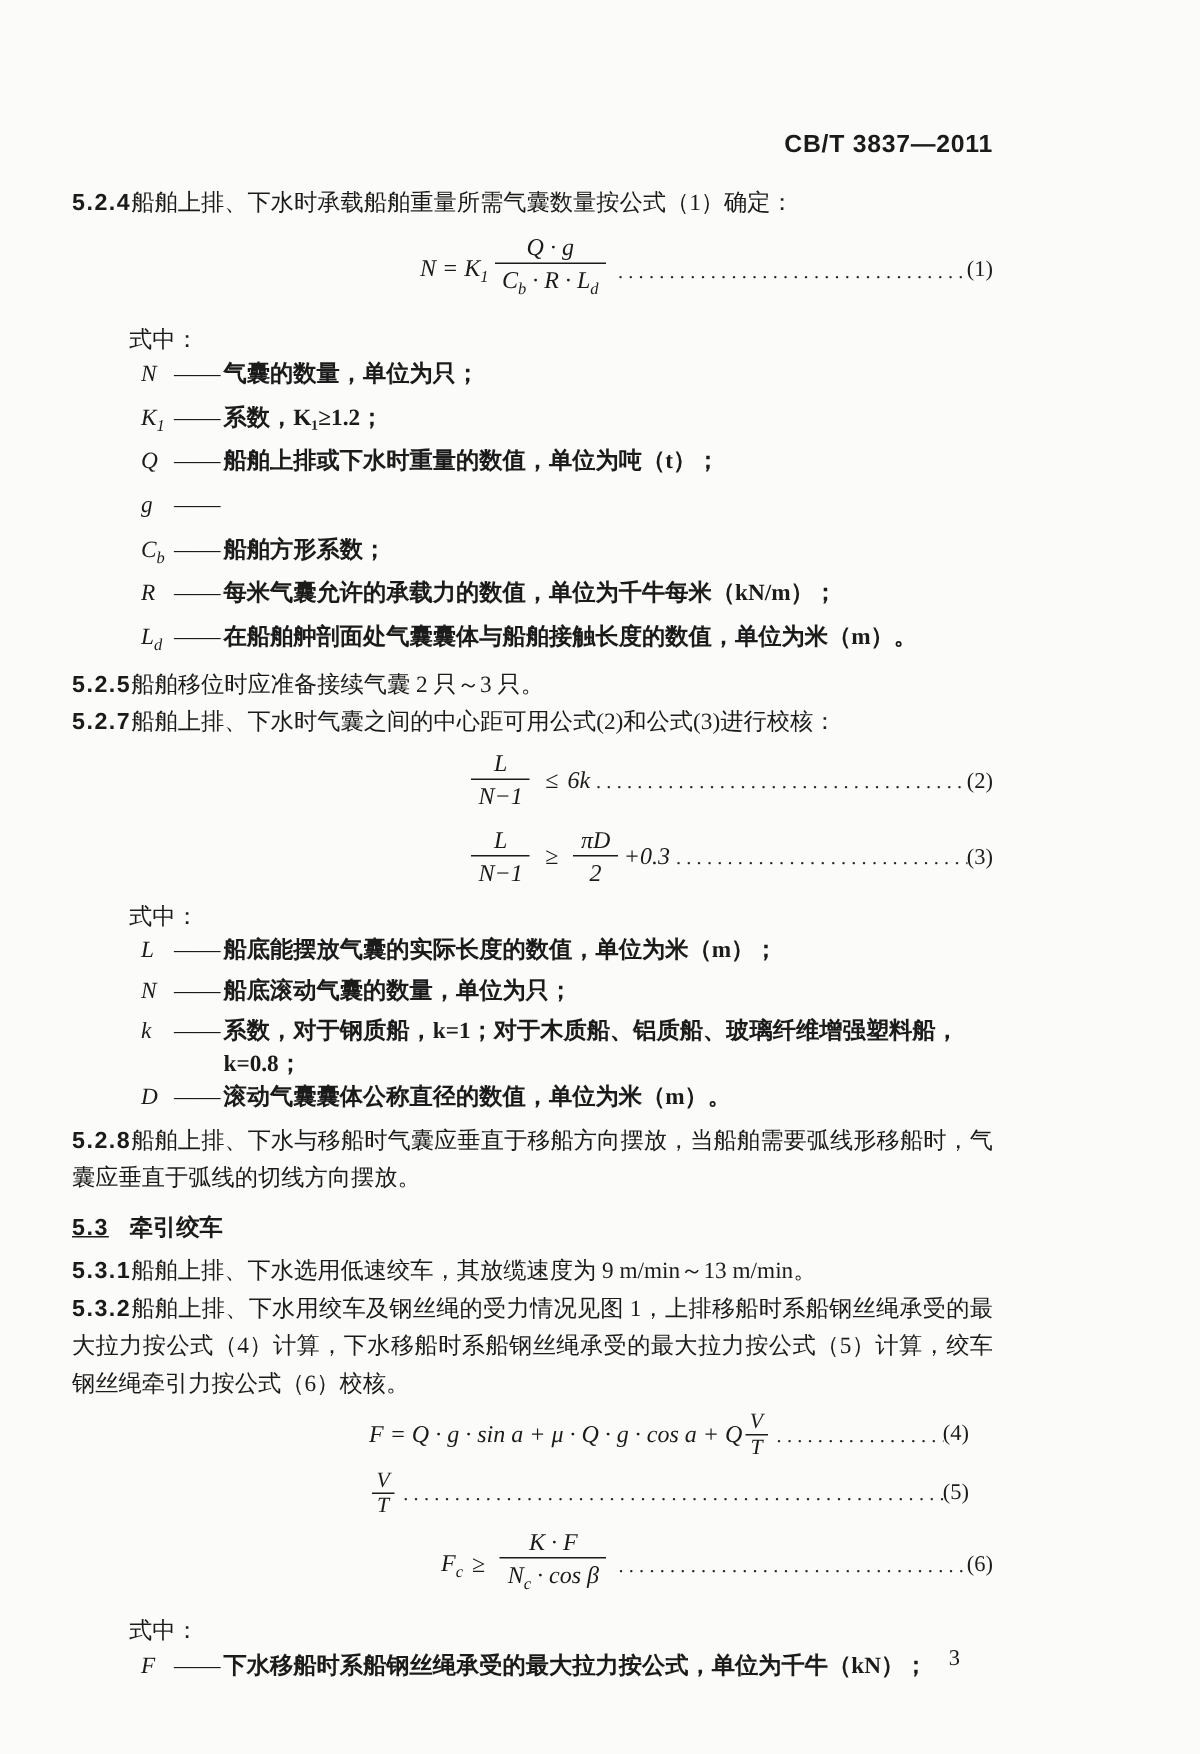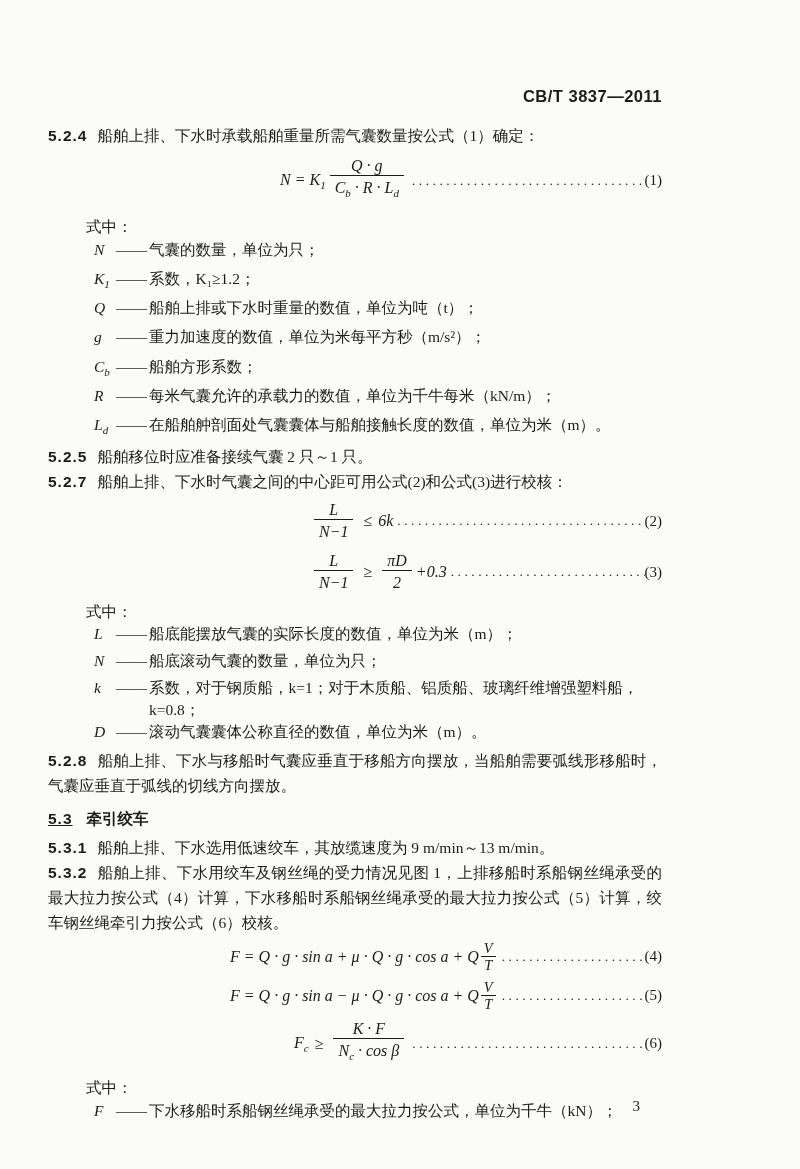--- a/index.html
+++ b/index.html
@@ -12,31 +12,31 @@
   .page{position:relative;width:724px;height:1169px;}
   .content{padding:0 62px 0 48px;}
   .hdr{
     padding-top:86px;text-align:right;
     font-family:"Liberation Sans","DejaVu Sans",sans-serif;
     font-weight:bold;font-size:16.5px;letter-spacing:.5px;line-height:21px;
   }
   .clause{line-height:25px;text-align:justify;}
   .clause .cnum{
     font-family:"Liberation Sans","DejaVu Sans",sans-serif;
-    font-weight:bold;margin-right:10px;letter-spacing:1px;white-space:nowrap;
+    font-weight:bold;letter-spacing:1px;white-space:nowrap;
   }
   .sec-heading{font-weight:bold;line-height:25px;}
   .sec-heading .cnum{margin-right:14px;text-decoration:underline;}
   .where{padding-left:38px;line-height:23px;}
   .def-item{display:flex;padding-left:46px;line-height:23px;}
   .defs-tight .def-item{line-height:22px;}
   .def-term{font-style:italic;min-width:22px;white-space:nowrap;}
   .def-term sub,.feq sub{font-size:11px;font-style:italic;}
   .def-dash{white-space:nowrap;margin-right:2px;}
-  .def-desc{flex:1;text-align:left;}
+  .def-desc{flex:1;text-align:left;font-weight:bold;}
   .formula-row{display:flex;align-items:center;}
   .feq{
     font-style:italic;font-size:16px;white-space:nowrap;
     display:flex;align-items:center;
   }
   .frac{display:inline-block;text-align:center;vertical-align:middle;margin:2px 4px;}
   .frac .fnum{display:block;line-height:19px;padding:0 5px;}
   .frac .fden{display:block;line-height:19px;padding:2px 5px;border-top:1.3px solid #1b1b1b;}
   .frac-sm{margin:1px 2px;}
   .frac-sm .fnum,.frac-sm .fden{line-height:16px;font-size:14.5px;padding:0 3px;}
@@ -48,21 +48,21 @@
   }
   .flabel{font-size:15px;white-space:nowrap;}
   .pagenum{position:absolute;top:1098px;right:84px;font-size:15px;}
   .mt16{margin-top:16px;}
   .mt8{margin-top:8px;}
   .mt6{margin-top:6px;}
   .mt4{margin-top:4px;}
   .mt2{margin-top:2px;}
   .f1{padding-left:232px;margin:6px 0 4px;}
   .f23{padding-left:262px;margin:4px 0;}
-  .f45{padding-left:182px;margin:4px 0;}
+  .f45{padding-left:182px;margin:4px 16px;}
   .f6{padding-left:246px;margin:4px 0;}
 </style>
 </head>
 <body>
 
 <div class="page">
   <div class="content">
 
     <div class="hdr">CB/T 3837—2011</div>
 
@@ -96,41 +96,40 @@
           <span class="def-desc">系数，K₁≥1.2；</span>
         </div>
       <div class="def-item">
           <span class="def-term"><i>Q</i><sub></sub></span>
           <span class="def-dash">——</span>
           <span class="def-desc">船舶上排或下水时重量的数值，单位为吨（t）；</span>
         </div>
       <div class="def-item">
           <span class="def-term"><i>g</i><sub></sub></span>
           <span class="def-dash">——</span>
-          <span class="def-desc">重力加速度的数值，单位为米每平方秒（m/s²）；</span>
         </div>
       <div class="def-item">
           <span class="def-term"><i>C</i><sub>b</sub></span>
           <span class="def-dash">——</span>
           <span class="def-desc">船舶方形系数；</span>
         </div>
       <div class="def-item">
           <span class="def-term"><i>R</i><sub></sub></span>
           <span class="def-dash">——</span>
           <span class="def-desc">每米气囊允许的承载力的数值，单位为千牛每米（kN/m）；</span>
         </div>
       <div class="def-item">
           <span class="def-term"><i>L</i><sub>d</sub></span>
           <span class="def-dash">——</span>
           <span class="def-desc">在船舶舯剖面处气囊囊体与船舶接触长度的数值，单位为米（m）。</span>
         </div>
     </div>
 
     <div class="clause mt2">
-      <span class="cnum">5.2.5</span><span>船舶移位时应准备接续气囊 2 只～1 只。</span>
+      <span class="cnum">5.2.5</span><span>船舶移位时应准备接续气囊 2 只～3 只。</span>
     </div>
     <div class="clause">
       <span class="cnum">5.2.7</span><span>船舶上排、下水时气囊之间的中心距可用公式(2)和公式(3)进行校核：</span>
     </div>
 
     <div class="formula-row f23">
       <span class="feq">
         <span class="frac">
           <span class="fnum">L</span>
           <span class="fden">N−1</span>
@@ -206,21 +205,20 @@
           <span class="fnum">V</span>
           <span class="fden">T</span>
         </span>
       </span>
       <span class="fdots">................................................................................</span>
       <span class="flabel">(4)</span>
     </div>
 
     <div class="formula-row f45">
       <span class="feq">
-        <span>F = Q · g · sin a − μ · Q · g · cos a + Q</span>
         <span class="frac frac-sm">
           <span class="fnum">V</span>
           <span class="fden">T</span>
         </span>
       </span>
       <span class="fdots">................................................................................</span>
       <span class="flabel">(5)</span>
     </div>
 
     <div class="formula-row f6">

